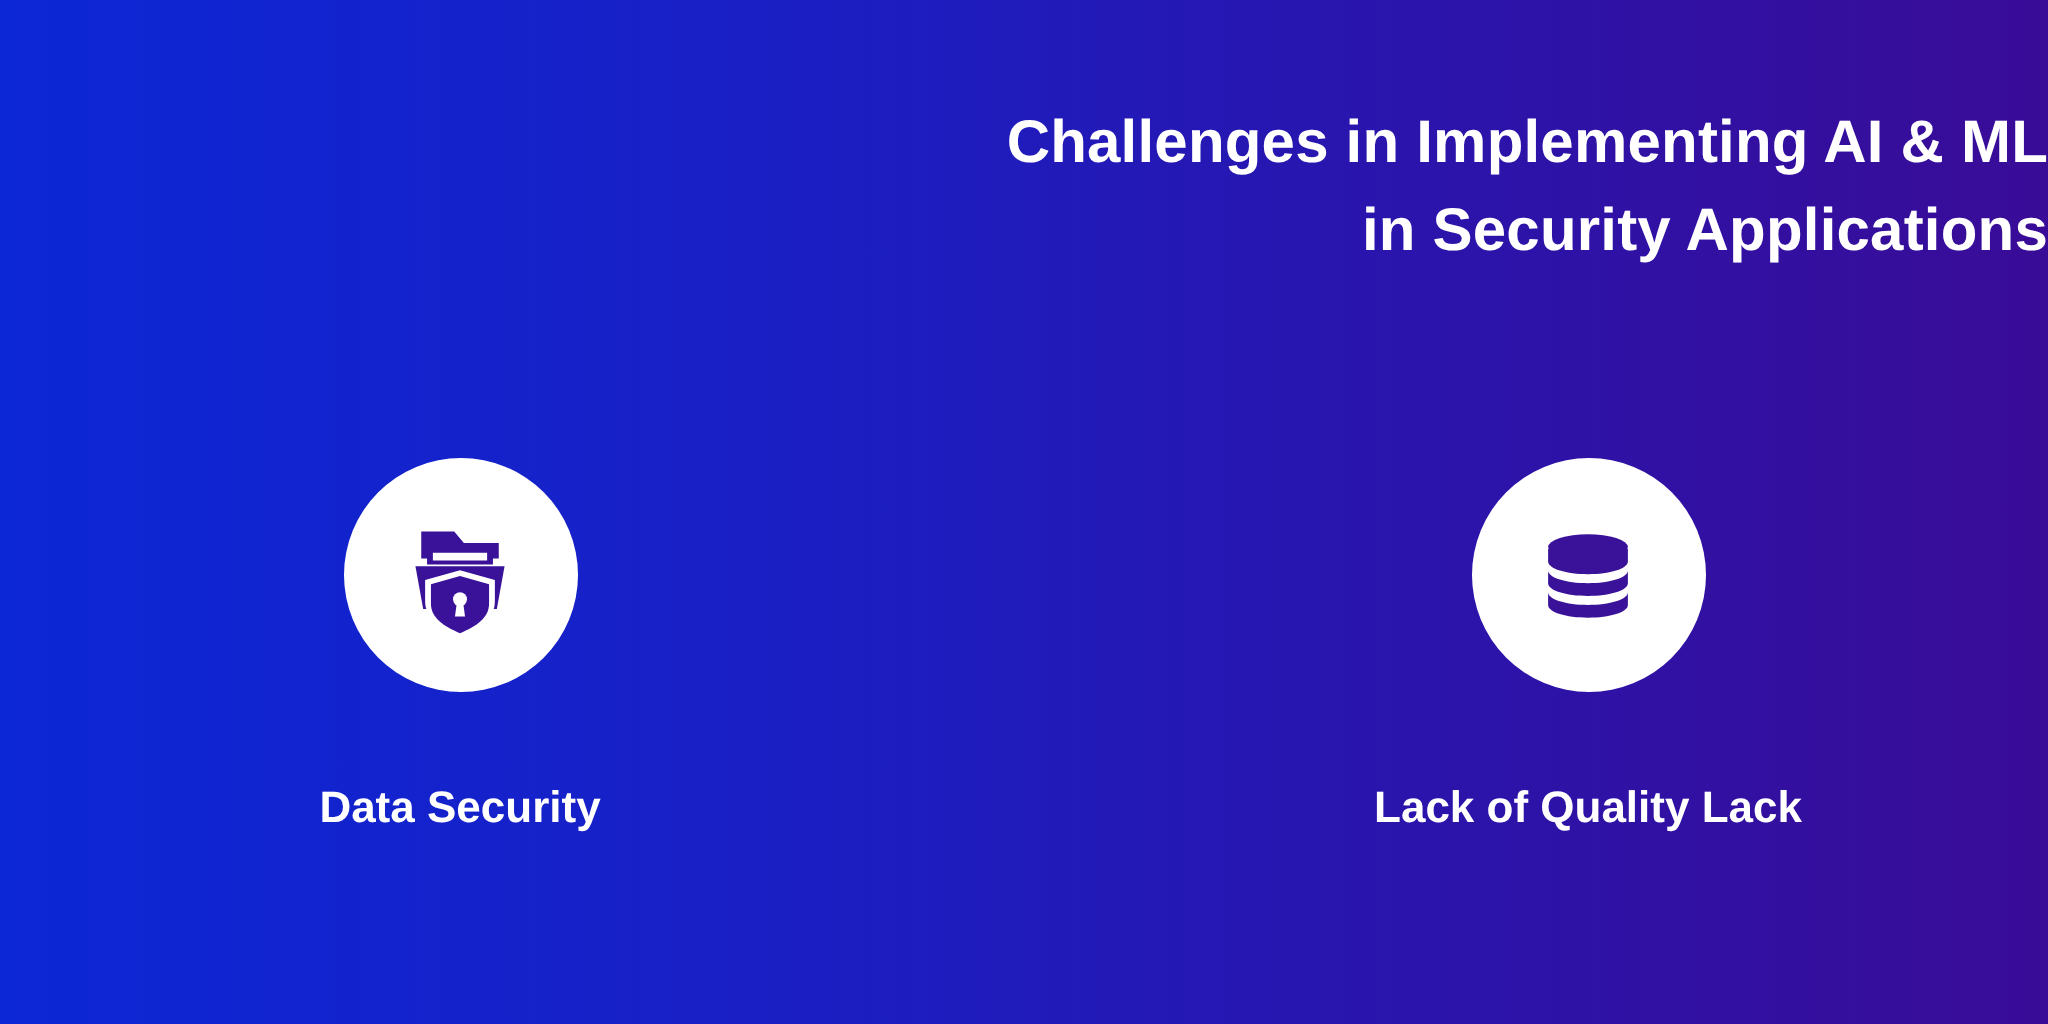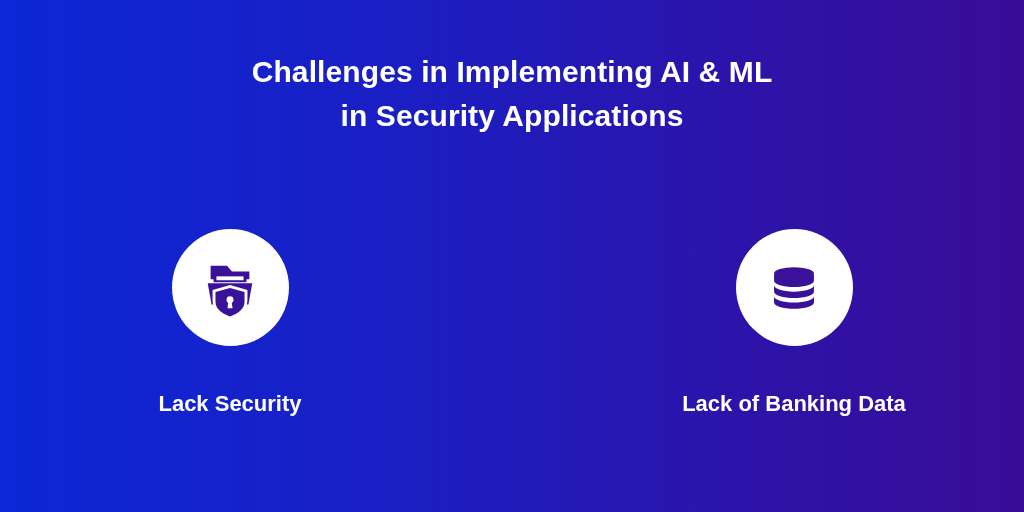--- a/index.html
+++ b/index.html
@@ -17,21 +17,21 @@
     font-family: "Liberation Sans", "DejaVu Sans", sans-serif;
     -webkit-font-smoothing: antialiased;
   }
 
   
   .title-block {
     position: absolute;
     top: 50px;
     left: 0;
     width: 1024px;
-    text-align: center;
+    text-align: right;
   }
   .title-line {
     display: block;
     color: #ffffff;
     font-size: 30px;
     font-weight: bold;
     line-height: 44px;
     letter-spacing: 0.1px;
     white-space: nowrap;
   }
@@ -103,37 +103,37 @@
               <path d="M32 29 L50 34 v11 c0 9-8 14-18 18 c-10-4-18-9-18-18 V34 Z" fill="#FFFFFF"></path>
 
               <path d="M32 32 L47 36.2 v10 c0 7.6-6.8 11.9-15 15.3 c-8.2-3.4-15-7.7-15-15.3 v-10 Z"></path>
 
               <circle cx="32" cy="44" r="3.6" fill="#FFFFFF"></circle>
               <path d="M30.4 45.5 h3.2 l1 7.4 h-5.2 Z" fill="#FFFFFF"></path>
             </g>
           </svg>
         </span>
       </div>
-      <div class="card-label">Lack Security</div>
+      <div class="card-label">Data Security</div>
     </div>
 
     <div class="card">
       <div class="icon-circle">
         <span>
           <svg width="58" height="58" viewBox="0 0 64 64" aria-hidden="true">
             <g fill="#3A1199">
 
               <path d="M10 41 v7 c0 4 10 7 22 7 s22-3 22-7 v-7 c0 4-10 7-22 7 s-22-3-22-7 Z"></path>
 
               <path d="M10 29 v7 c0 4 10 7 22 7 s22-3 22-7 v-7 c0 4-10 7-22 7 s-22-3-22-7 Z"></path>
 
               <path d="M10 17 v7 c0 4 10 7 22 7 s22-3 22-7 v-7 Z"></path>
               <ellipse cx="32" cy="16" rx="22" ry="7"></ellipse>
             </g>
           </svg>
         </span>
       </div>
-      <div class="card-label">Lack of Banking Data</div>
+      <div class="card-label">Lack of Quality Lack</div>
     </div>
 
 
   </div>
 </div>
 
 </body></html>

